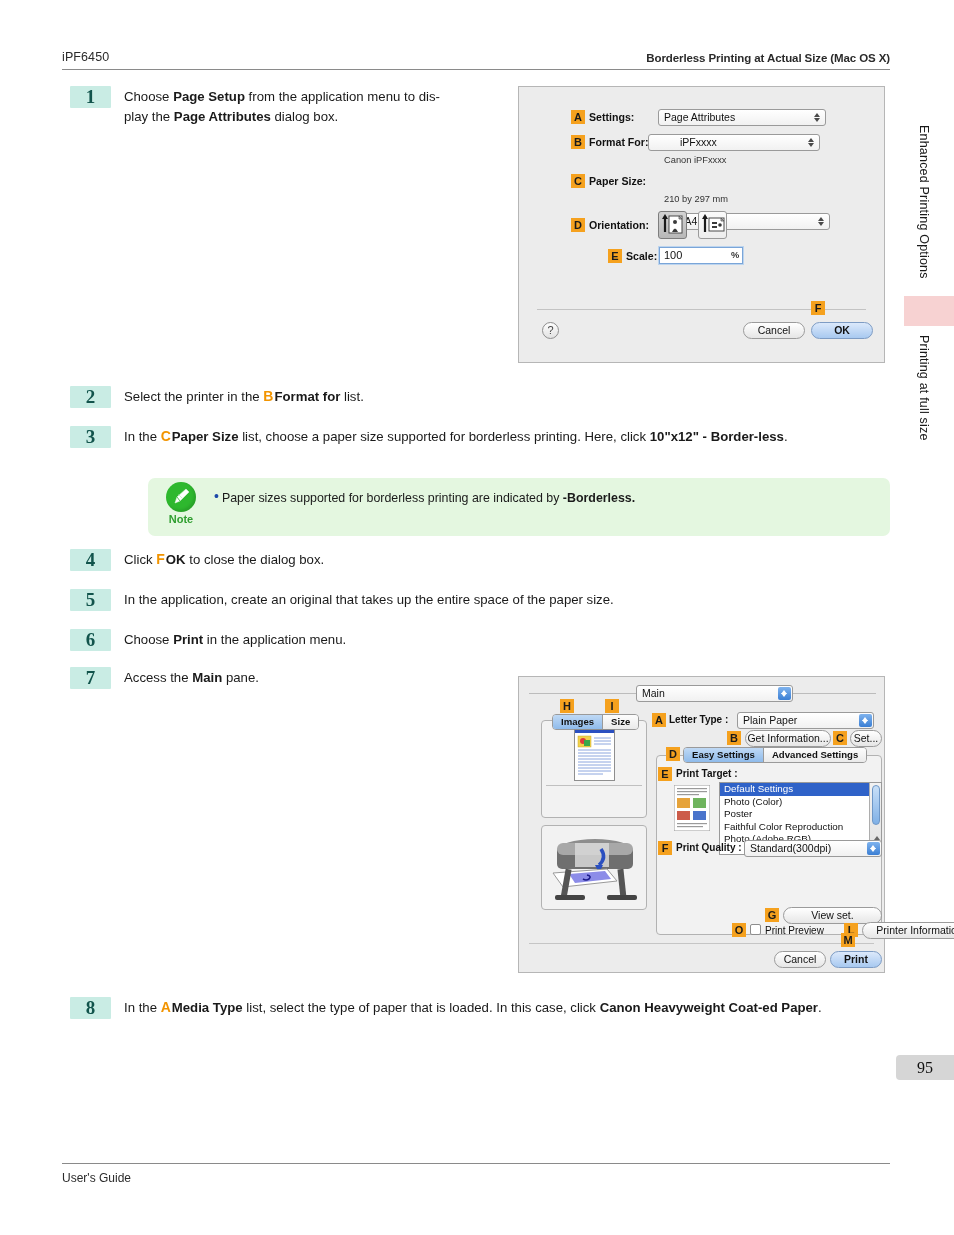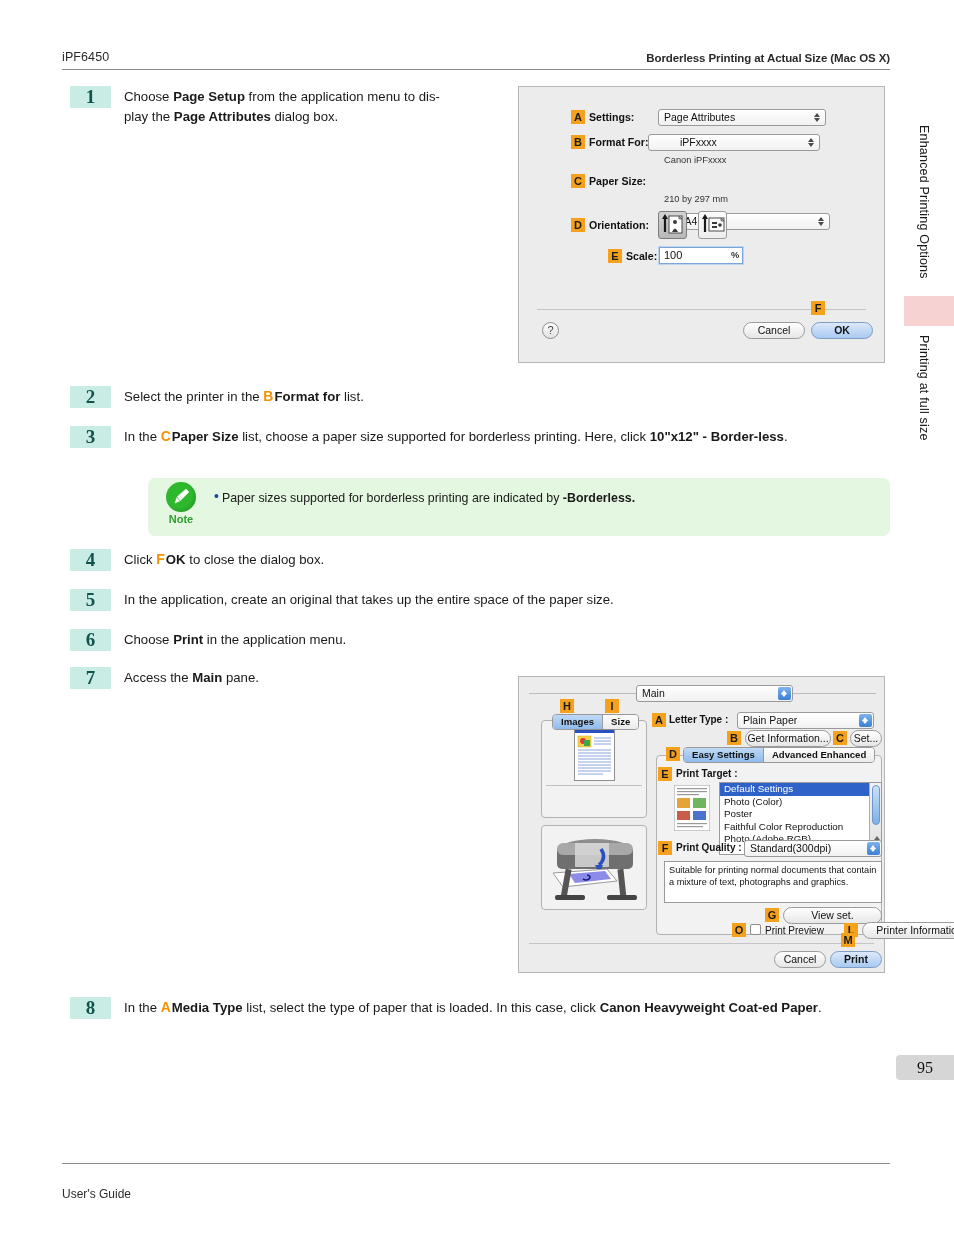--- a/index.html
+++ b/index.html
@@ -268,21 +268,21 @@
     background: #d6d6d6; border-radius: 4px 0 0 4px;
     font-family: "Liberation Serif", serif;
     font-size: 16px; text-align: center; line-height: 25px; color: #111;
   }
   .footer-rule {
     position: absolute; left: 62px; top: 1163px; width: 828px;
     border-top: 1px solid #8a8a8a;
   }
   .footer-text {
     position: absolute; left: 62px; top: 1171px;
-    font-size: 12px; color: #2b2b2b; margin-top: 16px;
+    font-size: 12px; color: #2b2b2b;
   }
 </style>
 </head>
 <body>
 
 <div class="page-header">
   <div class="hdr-left">iPF6450</div>
   <div class="hdr-right">Borderless Printing at Actual Size (Mac OS X)</div>
 </div>
 
@@ -484,21 +484,21 @@
 
   <div class="badge" style="left:208px; top:54px;">B</div>
   <div class="mac-btn" style="position:absolute; left:226px; top:53px; width:86px;">Get Information...</div>
   <div class="badge" style="left:314px; top:54px;">C</div>
   <div class="mac-btn" style="position:absolute; left:331px; top:53px; width:32px;">Set...</div>
 
   <div class="group-box" style="left:137px; top:78px; width:226px; height:180px;"></div>
   <div class="badge" style="left:147px; top:70px;">D</div>
   <div class="tabseg" style="left:164px; top:70px;">
     <div class="active">Easy Settings</div>
-    <div>Advanced Enhanced</div>
+    <div>Advanced Settings</div>
   </div>
 
   <div class="badge" style="left:139px; top:90px;">E</div>
   <div class="dlg-label" style="left:157px; top:91px; font-size:10px;">Print Target :</div>
 
   <svg style="position:absolute; left:155px; top:108px;" width="36" height="46" viewBox="0 0 36 46">
     <rect x="0" y="0" width="36" height="46" fill="#ffffff" stroke="#9a9a9a" stroke-width="1"></rect>
     <g fill="#9a9a9a">
         <rect x="3" y="3" width="30" height="1.2"></rect>
         <rect x="3" y="6" width="30" height="1.2"></rect>
@@ -527,21 +527,20 @@
     </div>
   </div>
 
   <div class="badge" style="left:139px; top:164px;">F</div>
   <div class="dlg-label" style="left:157px; top:165px; font-size:10px;">Print Quality :</div>
   <div class="mac-select blue" style="position:absolute; left:225px; top:163px; width:138px;">
     <span>Standard(300dpi)</span>
     <span class="arrows"></span>
   </div>
 
-  <div class="descbox" style="left:145px; top:184px; width:218px; height:42px;">Suitable for printing normal documents that contain a mixture of text, photographs and graphics.</div>
 
   <div class="badge" style="left:246px; top:231px;">G</div>
   <div class="mac-btn" style="position:absolute; left:264px; top:230px; width:99px;">View set.</div>
 
   <div class="badge" style="left:213px; top:246px;">O</div>
   <div class="chk" style="left:231px; top:247px;"></div>
   <div class="dlg-label" style="left:246px; top:248px; font-size:10px; font-weight:normal;">Print Preview</div>
   <div class="badge" style="left:325px; top:246px;">L</div>
   <div class="mac-btn" style="position:absolute; left:248px; top:245px; width:115px; margin-left:95px;">Printer Information</div>
 

